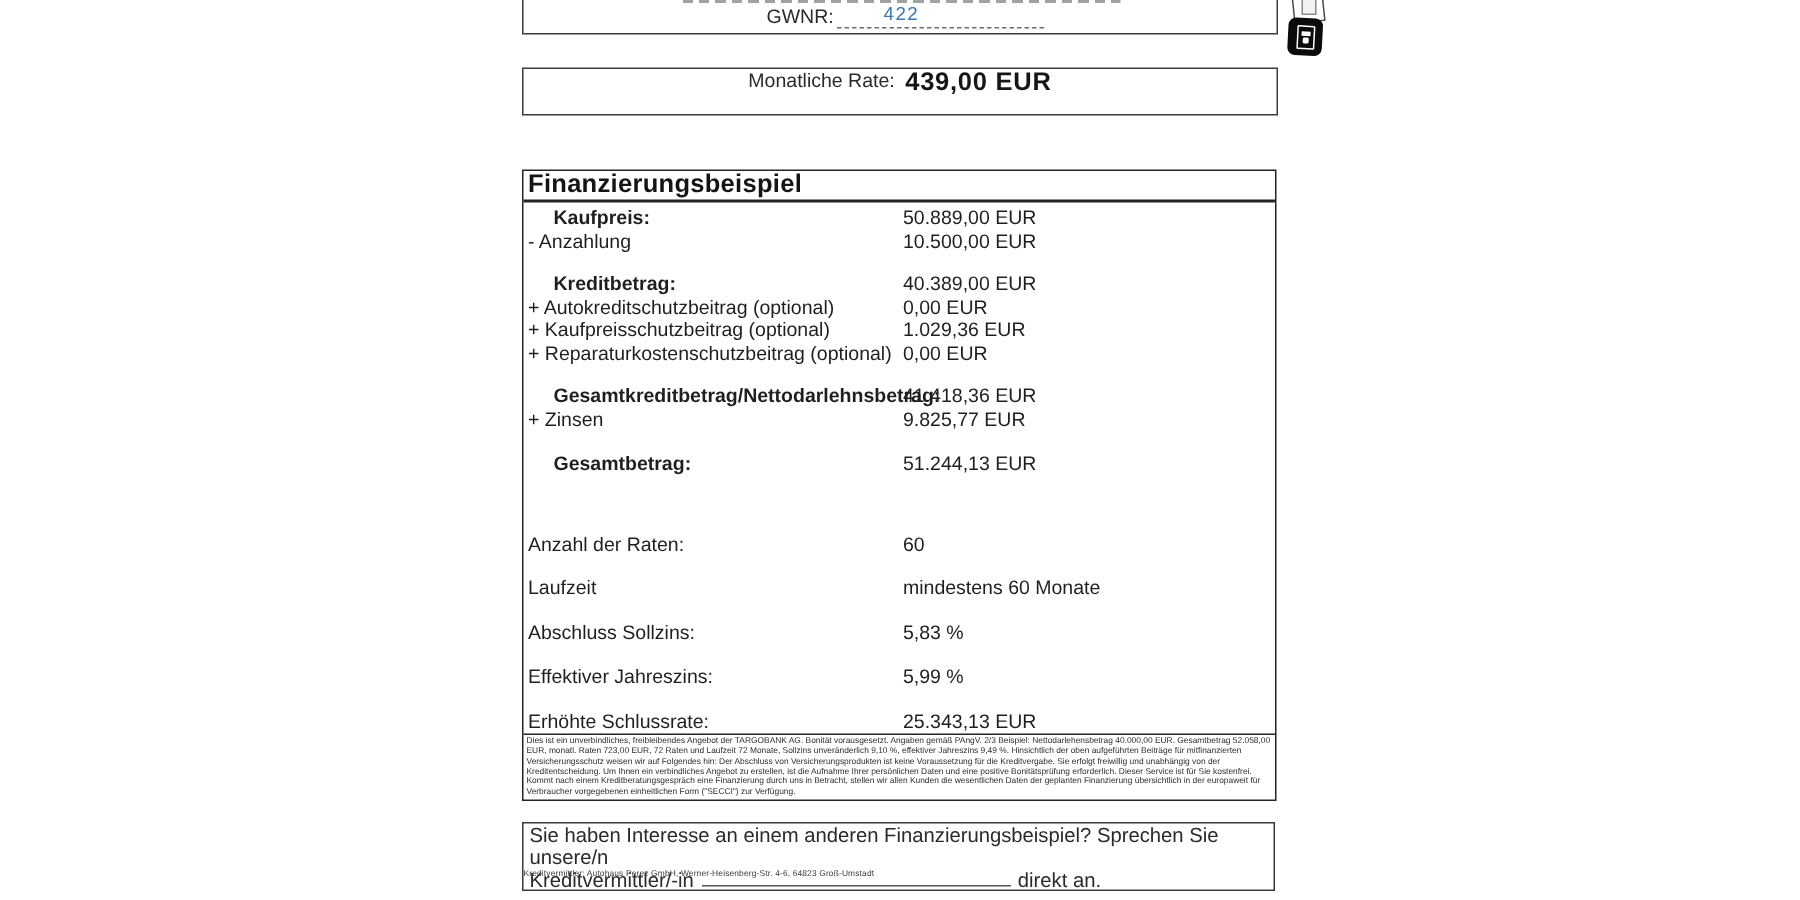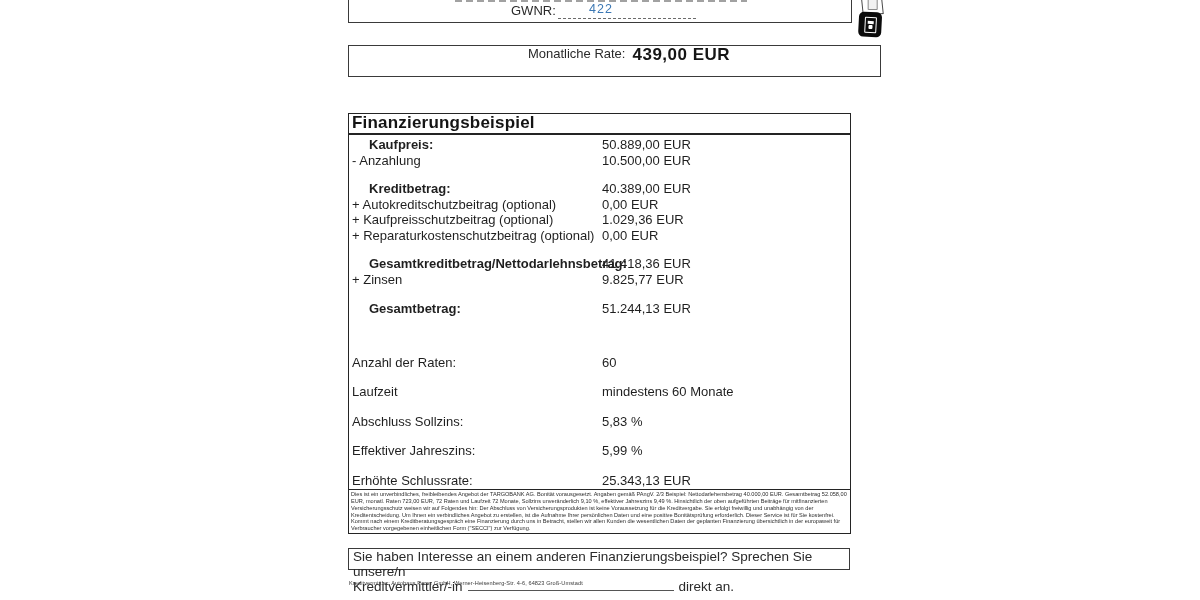--- a/index.html
+++ b/index.html
@@ -48,21 +48,20 @@
     display:flex;flex-direction:column;align-items:center;justify-content:center;gap:1px;
   }
   .ci-badge-page i{display:block;width:6px;height:3px;background:#fff;}
   .ci-badge-page b{display:block;width:4px;height:4px;background:#fff;border-radius:1px;}
 
   
   .rate-box{
     left:348px;top:45px;width:502px;height:29px;border:1px solid #3a3a3a;background:#fff;
     display:flex;align-items:baseline;justify-content:center;
     padding-top:1px;
-    padding-left:29px;
   }
   .rate-label{font-size:13px;color:#2a2a2a;margin-right:7px;position:relative;top:-4px;}
   .rate-value{font-size:17px;font-weight:bold;letter-spacing:.5px;color:#161616;position:relative;top:-2px;}
 
   
   .fin-box{
     left:348px;top:113px;width:501px;height:419px;
     border:1.5px solid #242424;background:#fff;
   }
   .fin-title{
@@ -83,21 +82,21 @@
   .g38{margin-top:38px;}
   .fine-print{
     position:absolute;left:0;right:0;bottom:0;
     border-top:1.2px solid #242424;
     font-size:5.6px;line-height:6.8px;color:#2e2e2e;
     padding:1px 2px 1px 2px;text-align:left;
   }
 
   
   .interest-box{
-    left:348px;top:548px;width:502px;height:22px;border:1px solid #3a3a3a;background:#fff;
+    left:348px;top:548px;width:502px;height:46px;border:1px solid #3a3a3a;background:#fff;
     padding:1px 4px;box-sizing:border-box;
     font-size:13.5px;line-height:14.5px;color:#2a2a2a;
   }
   .vk-line{display:flex;align-items:baseline;}
   .vk-underline{
     display:inline-block;width:206px;height:11px;
     border-bottom:1.2px solid #555;margin:0 5px;
     background:repeating-linear-gradient(90deg,transparent 0 9px,rgba(255,255,255,.55) 9px 11px);
   }
 

